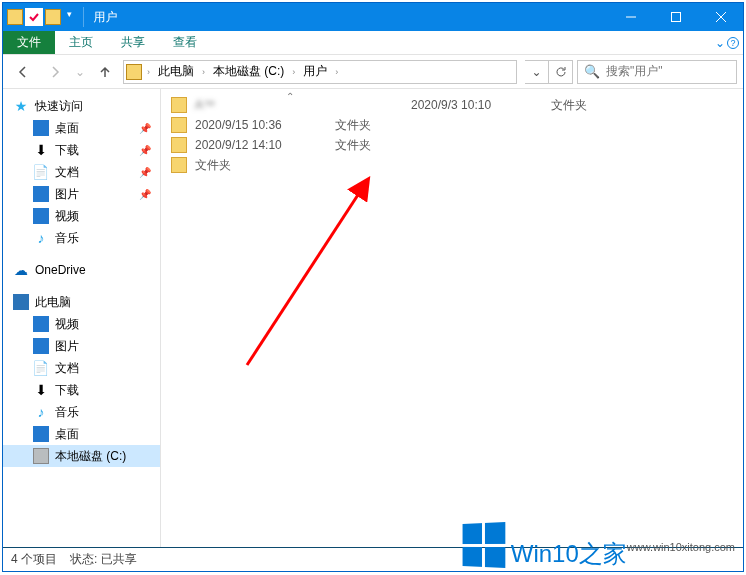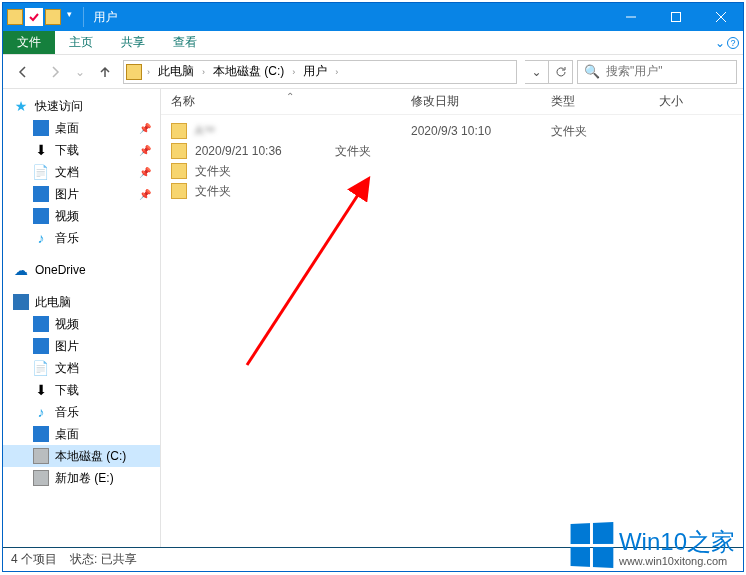--- a/index.html
+++ b/index.html
@@ -55,21 +55,21 @@
 .row .rname{width:216px}
 .row .rdate{width:140px;color:#555}
 .row .rtype{width:108px;color:#555}
 .blur{color:transparent;text-shadow:0 0 5px rgba(0,0,0,.55)}
 .arrow-svg{position:absolute;left:76px;top:78px;width:180px;height:200px;pointer-events:none}
 .status{height:24px;border-top:1px solid #0c4a6e;display:flex;align-items:center;padding:0 8px;gap:13px;color:#444}
 .status .sic{width:14px;height:14px;background:#4aa;position:relative}
 .watermark{position:absolute;right:8px;bottom:4px;display:flex;align-items:flex-end;gap:6px;color:#0079d5}
 .wlogo{display:grid;grid-template-columns:1fr 1fr;grid-template-rows:1fr 1fr;gap:3px;width:44px;height:44px;transform:perspective(120px) rotateY(-14deg)}
 .wlogo div{background:#0079d5}
-.wtxt{display:flex;flex-direction:column;align-items:flex-start;line-height:1.1}
+.wtxt{display:flex;flex-direction:row;align-items:flex-start;line-height:1.1}
 .wt1{font-size:24px;font-weight:300}
 .wt2{font-size:11px;color:#555}
 svg{display:block}
 </style>
 </head>
 <body>
 
 <div class="wrap">
 
   <div class="titlebar">
@@ -218,48 +218,39 @@
           <span>音乐</span>
         </div>
       <div class="sitem child">
           <span class="sicon sp-blue"></span>
           <span>桌面</span>
         </div>
       <div class="sitem child sel">
           <span class="sicon sp-drive"></span>
           <span>本地磁盘 (C:)</span>
         </div>
-      <div class="sitem child">
-          <span class="sicon sp-drive"></span>
-          <span>新加卷 (E:)</span>
-        </div>
     </div>
 
     <div class="main">
       <span class="sortarr">⌃</span>
-      <div class="cols">
-        <div class="col-name">名称</div>
-        <div class="col-date">修改日期</div>
-        <div class="col-type">类型</div>
-        <div class="col-size">大小</div>
-      </div>
       <div class="rows">
         <div class="row">
             <div class="ricon"></div>
             <div class="rname blur">A™</div>
             <div class="rdate">2020/9/3 10:10</div>
             <div class="rtype">文件夹</div>
           </div>
         <div class="row">
             <div class="ricon"></div>
-            <div class="rdate">2020/9/21 10:36</div>
-            <div class="rtype">文件夹</div>
-          </div>
-        <div class="row">
-            <div class="ricon"></div>
+            <div class="rdate">2020/9/15 10:36</div>
+            <div class="rtype">文件夹</div>
+          </div>
+        <div class="row">
+            <div class="ricon"></div>
+            <div class="rdate">2020/9/12 14:10</div>
             <div class="rtype">文件夹</div>
           </div>
         <div class="row">
             <div class="ricon"></div>
             <div class="rtype">文件夹</div>
           </div>
       </div>
       <svg class="arrow-svg" viewBox="0 0 180 200">
         <defs>
             <marker id="ah" markerWidth="8" markerHeight="8" refX="6" refY="4" orient="auto">

